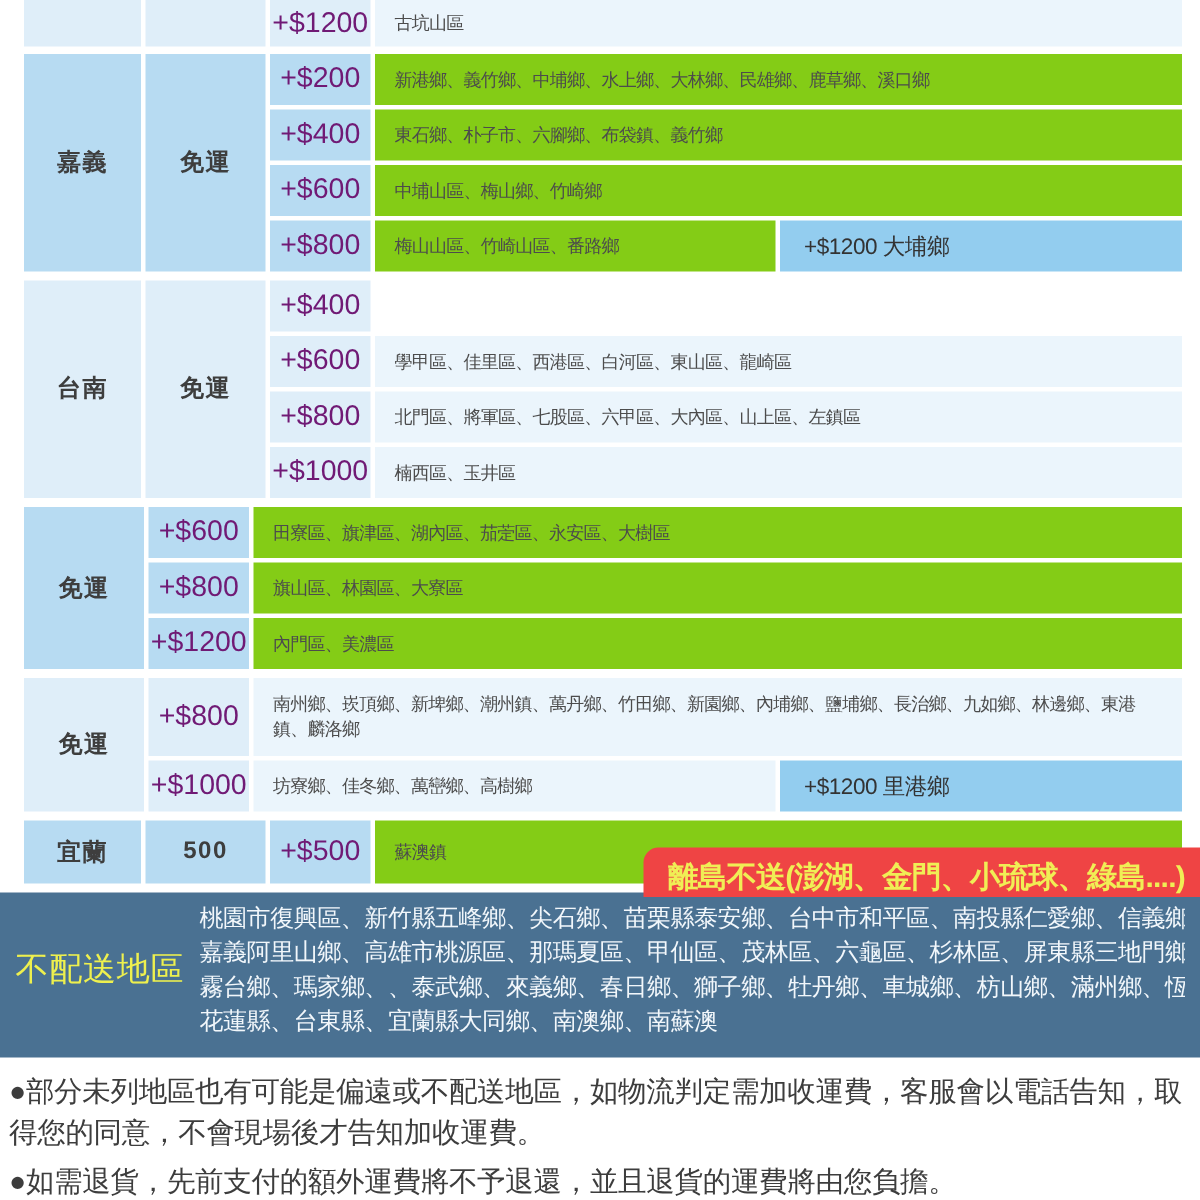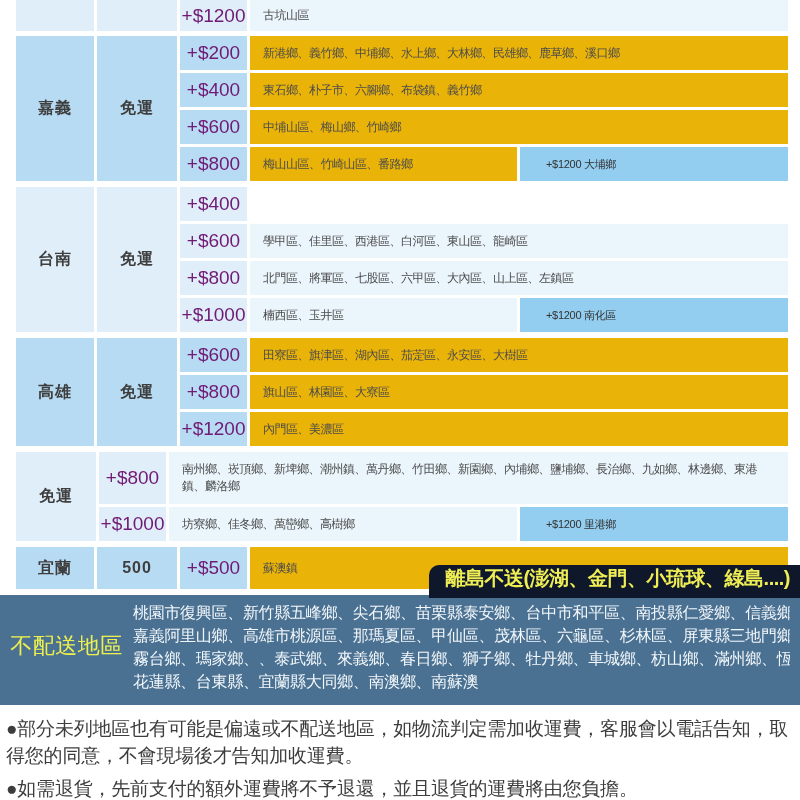--- a/index.html
+++ b/index.html
@@ -22,33 +22,33 @@
   .row{display:flex;gap:3px;min-height:34px;}
   .row.short{min-height:31px;}
   .row.tall{min-height:42px;}
   .row.xtall{min-height:52px;}
   .price{width:67px;flex-shrink:0;display:flex;align-items:center;justify-content:center;
     font-size:19px;color:#701a75;}
   .areas{flex:1;display:flex;align-items:center;padding:0 13px;
     font-size:12px;letter-spacing:-0.5px;color:#4c4c4c;
     white-space:nowrap;overflow:hidden;min-width:0;}
   .areas.wrap2{white-space:normal;line-height:1.4;padding:4px 13px;}
-  .extra{width:268px;flex-shrink:0;display:flex;align-items:center;padding:0 26px;
-    font-size:11px;letter-spacing:-0.3px;color:#333;}
+  .extra{width:268px;flex-shrink:0;display:flex;align-items:center;padding:0 16px;
+    font-size:15px;letter-spacing:-0.3px;color:#333;}
   
   .dark .region,.dark .ship,.dark .price{background:#b7dbf2;}
-  .dark .areas{background:#eab308;}
+  .dark .areas{background:#84cc16;}
   .light .region,.light .ship,.light .price{background:#dfeef9;}
   .light .areas{background:#ebf5fc;}
   .extra{background:#93cdef;}
   
   .badge{
     position:absolute;top:565px;right:0;height:33px;z-index:3;
-    background:#0f172a;border-top-left-radius:10px;
-    display:flex;align-items:flex-start;padding:0 10px 0 16px;
+    background:#ef4444;border-top-left-radius:10px;
+    display:flex;align-items:flex-end;padding:0 10px 0 16px;
     color:#f0ee55;font-weight:700;font-size:20px;letter-spacing:-0.5px;
   }
   
   .banner{
     position:relative;z-index:2;
     background:#4a7192;min-height:110px;
     display:flex;align-items:flex-start;
     padding:4px 10px 8px 0;box-sizing:border-box;
   }
   .banner-label{
@@ -118,27 +118,25 @@
         <div class="cell price">+$600</div>
         <div class="cell areas">學甲區、佳里區、西港區、白河區、東山區、龍崎區</div>
       </div>
       <div class="row">
         <div class="cell price">+$800</div>
         <div class="cell areas">北門區、將軍區、七股區、六甲區、大內區、山上區、左鎮區</div>
       </div>
       <div class="row">
         <div class="cell price">+$1000</div>
         <div class="cell areas">楠西區、玉井區</div>
-        <div class="cell extra">+$1200 南化區</div>
       </div>
     </div>
   </div>
 
   <div class="block dark">
-    <div class="cell region">高雄</div>
     <div class="cell ship">免運</div>
     <div class="rows">
       <div class="row">
         <div class="cell price">+$600</div>
         <div class="cell areas">田寮區、旗津區、湖內區、茄萣區、永安區、大樹區</div>
       </div>
       <div class="row">
         <div class="cell price">+$800</div>
         <div class="cell areas">旗山區、林園區、大寮區</div>
       </div>

